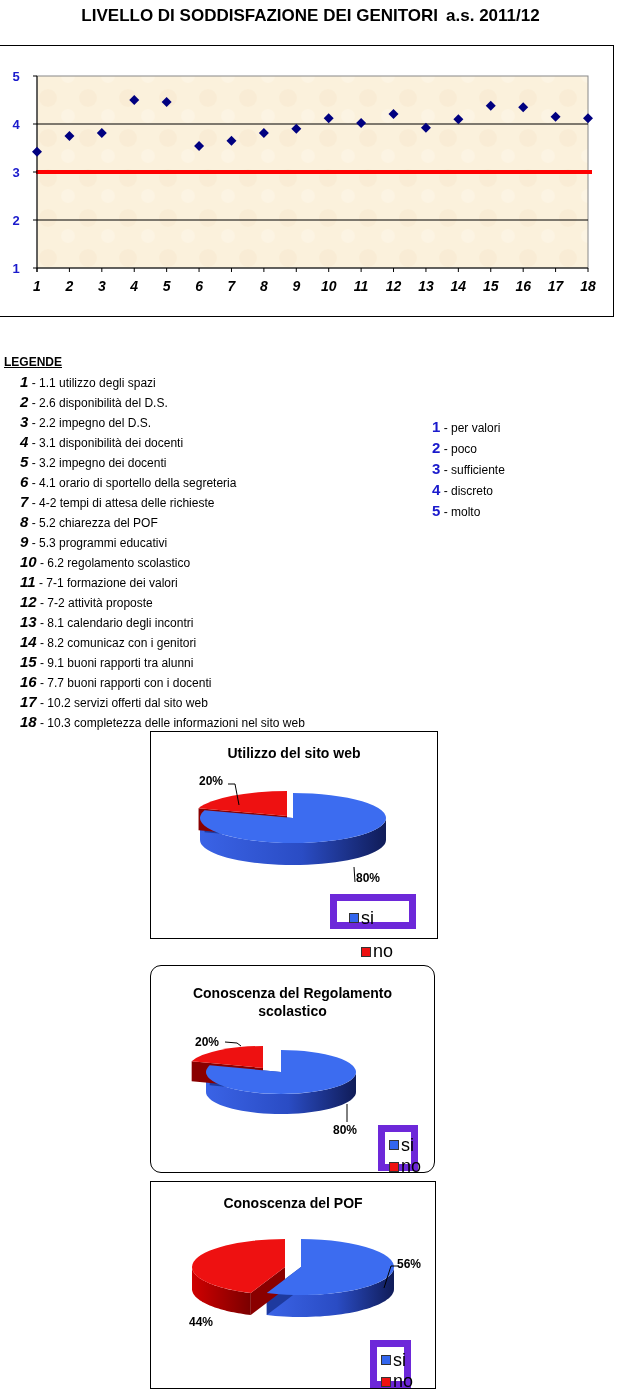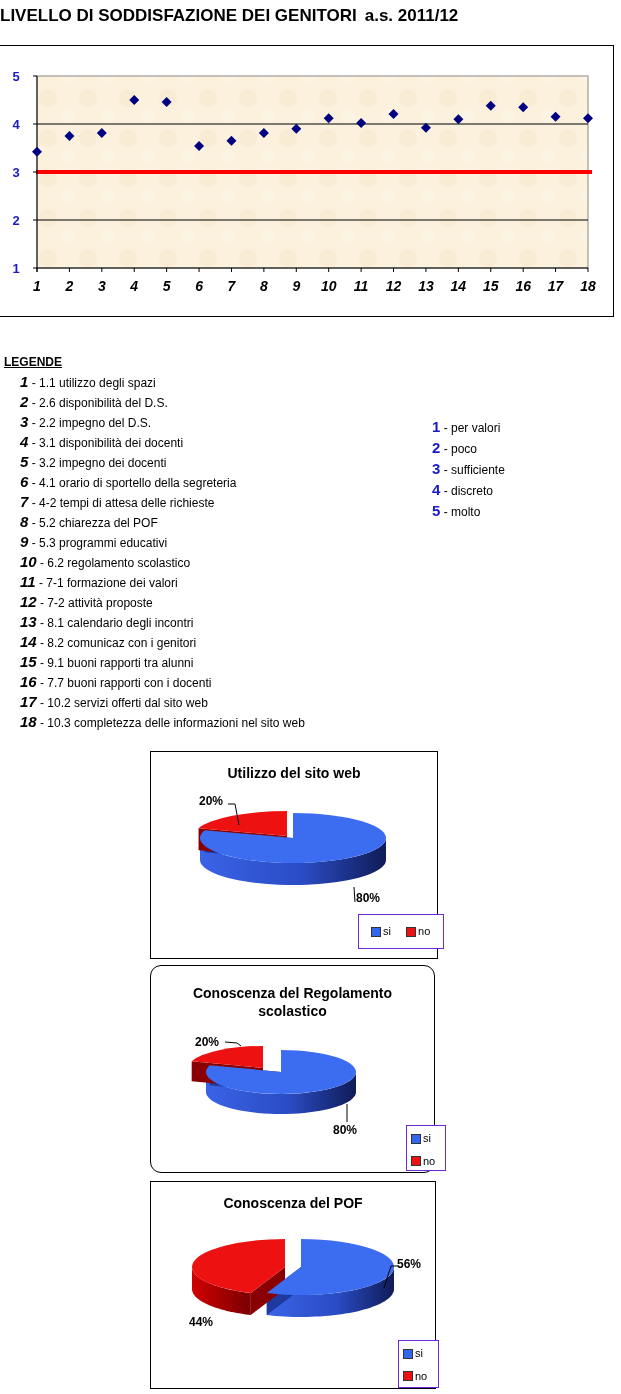--- a/index.html
+++ b/index.html
@@ -1,18 +1,18 @@
 <!DOCTYPE html>
 <html><head>
 <meta charset="utf-8">
 <style>
   html, body { margin: 0; padding: 0; background: #ffffff; }
   body { width: 621px; height: 1394px; position: relative; overflow: hidden;
          font-family: "Liberation Sans", sans-serif; color: #000; }
-  .page-title { position: absolute; left: 0; top: 6px; width: 621px; 
+  .page-title { position: absolute; left: 0; top: 6px; width: 621px; text-align: center;
                 font-weight: bold; font-size: 17px; letter-spacing: 0px; }
   .page-title .year { margin-left: 8px; }
   .scatter-frame { position: absolute; left: -2px; top: 45px; width: 616px; height: 272px;
                    border: 1px solid #000; border-left: none; box-sizing: border-box; background: #fff; }
   .scatter-svg { position: absolute; left: 0; top: 0; }
   .ytick { font-weight: bold; fill: #1a1acc; font-size: 13px; }
   .xtick { font-weight: bold; font-style: italic; font-size: 14px; fill: #000; }
   .legend-title { position: absolute; left: 4px; top: 355px; font-weight: bold; font-size: 12px;
                   text-decoration: underline; }
   .legend-list { position: absolute; left: 4px; top: 356px; margin: 16px; padding: 0; list-style: none; }
@@ -20,22 +20,22 @@
   .legend-list .num { font-weight: bold; font-style: italic; font-size: 15px; }
   .scale-list { position: absolute; left: 432px; top: 416px; margin: 0; padding: 0; list-style: none; }
   .scale-list li { height: 21px; line-height: 21px; font-size: 12px; white-space: nowrap; }
   .scale-list .num { font-weight: bold; font-size: 15px; color: #1a1acc; }
   .pie-box { position: absolute; left: 150px; width: 288px; height: 208px;
              border: 1px solid #000; box-sizing: border-box; background: #fff; }
   .pie-title { position: absolute; left: 0; width: 100%; text-align: center; font-weight: bold;
                font-size: 14px; line-height: 18px; }
   .pie-svg { position: absolute; left: 0; top: 0; }
   .pct { font-weight: bold; font-size: 12px; fill: #000; }
-  .pie-legend { position: absolute; border: 1px solid #6d28d9; background: #fff; box-sizing: border-box;
-                font-size: 11px; margin-left: 28px; }
+  .pie-legend { position: absolute; border: 7px solid #6d28d9; background: #fff; box-sizing: border-box;
+                font-size: 18px; }
   .pie-legend .item { display: inline-flex; align-items: center; }
   .swatch { display: inline-block; width: 8px; height: 8px; border: 1px solid #333; margin-right: 2px; }
 </style>
 </head>
 <body>
 
 <div class="page-title">
   <span>LIVELLO DI SODDISFAZIONE DEI GENITORI</span><span class="year">a.s. 2011/12</span>
 </div>
 
@@ -144,21 +144,21 @@
   </ul>
 
 <ul class="scale-list" id="scale-list">
     <li><span class="num">1</span><span> - per valori</span></li>
     <li><span class="num">2</span><span> - poco</span></li>
     <li><span class="num">3</span><span> - sufficiente</span></li>
     <li><span class="num">4</span><span> - discreto</span></li>
     <li><span class="num">5</span><span> - molto</span></li>
   </ul>
 
-<div class="pie-box" style="top:751px;">
+<div class="pie-box" style="top:731px;">
   <div class="pie-title" style="top:12px;">
     <span>Utilizzo del sito web</span>
   </div>
   <svg class="pie-svg" id="pie0" width="288" height="208">
       <defs>
         <linearGradient id="pie0gb" x1="0" x2="1" y1="0" y2="0">
           <stop offset="0" stop-color="#3a63e6"></stop>
           <stop offset="0.55" stop-color="#2a4cc4"></stop>
           <stop offset="1" stop-color="#101c58"></stop>
         </linearGradient>

